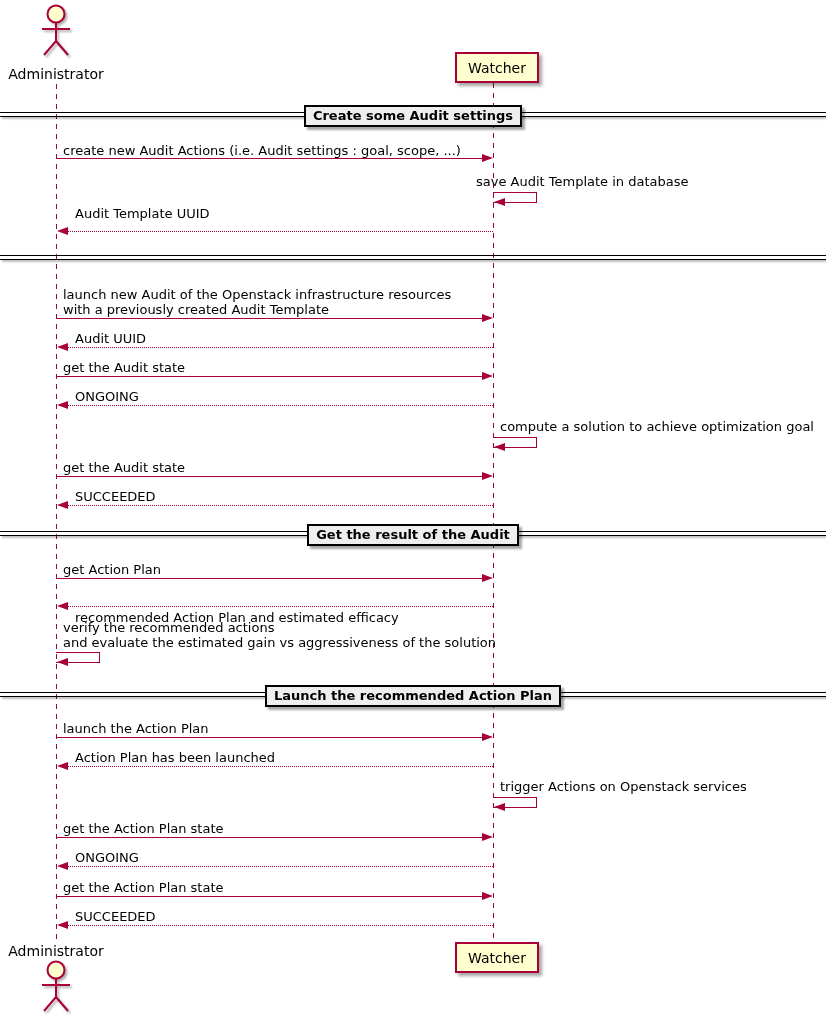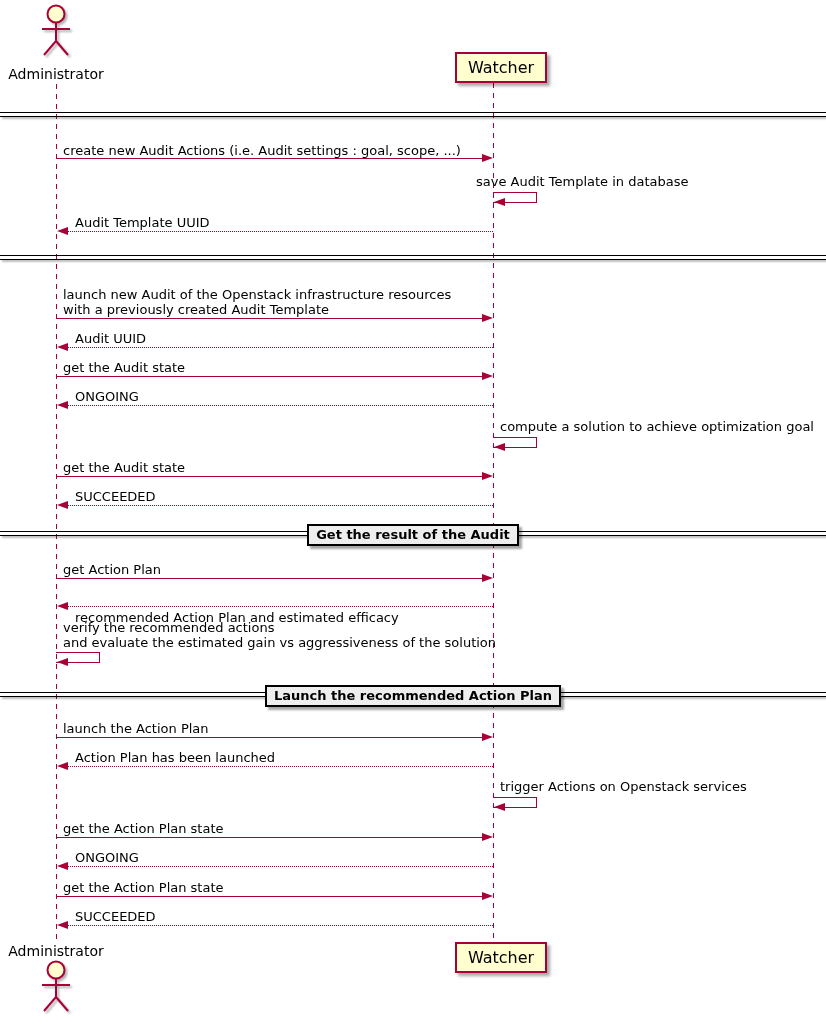--- a/index.html
+++ b/index.html
@@ -17,26 +17,26 @@
     position:relative;width:826px;height:1030px;overflow:hidden;
     background:var(--background,#fff);
     font-family:"DejaVu Sans","Liberation Sans",sans-serif;
     color:var(--text,#000);
   }
   .lifeline{
     position:absolute;width:1px;z-index:0;
     background:repeating-linear-gradient(to bottom,var(--lifeline,#A80036) 0 5px,transparent 5px 10px);
   }
   .participant-box{
-    position:absolute;left:455px;width:92px;height:31px;box-sizing:border-box;
+    position:absolute;left:455px;width:84px;height:31px;box-sizing:border-box;
     background:var(--participant-fill,#FEFECE);
     border:2px solid var(--participant-border,#A80036);
     box-shadow:3px 3px 3px rgba(0,0,0,0.35);
     display:flex;align-items:center;justify-content:center;
-    font-size:16px;z-index:3;
+    font-size:14px;z-index:3;
   }
   .actor-wrap{position:absolute;z-index:3;}
   .actor-svg{display:block;filter:drop-shadow(2px 2px 1px rgba(110,110,110,0.55));}
   .actor-svg circle{fill:var(--participant-fill,#FEFECE);stroke:var(--participant-border,#A80036);stroke-width:2;}
   .actor-svg line{stroke:var(--participant-border,#A80036);stroke-width:2;}
   .actor-label{position:absolute;width:112px;text-align:center;font-size:14px;z-index:3;}
   .divider{position:absolute;left:0;width:826px;height:23px;display:flex;align-items:center;justify-content:center;z-index:2;}
   .divider-lines{
     position:absolute;left:0;right:0;top:8px;height:5px;box-sizing:border-box;
     border-top:1px solid var(--divider-border,#000);
@@ -81,36 +81,37 @@
       <line x1="30" y1="38" x2="18" y2="52"></line>
       <line x1="30" y1="38" x2="42" y2="52"></line>
     </svg>
   </div>
   <div class="actor-label" style="left:0;top:66px">Administrator</div>
 
   <div class="participant-box" style="top:52px">Watcher</div>
 
   <div class="divider" style="top:104px">
     <div class="divider-lines"></div>
+    <div class="divider-label">Create some Audit settings</div>
   </div>
 
   <div>
     <div class="msg-label" style="left:63px;top:143px">create new Audit Actions (i.e. Audit settings : goal, scope, ...)</div>
     <div class="line solid" style="left:56px;top:158px;width:427px"></div>
     <div class="head right" style="left:482px;top:154px"></div>
   </div>
 
   <div>
     <div class="msg-label" style="left:476px;top:174px">save Audit Template in database</div>
     <div class="self-loop" style="left:493px;top:192px"></div>
     <div class="head left" style="left:494px;top:198px"></div>
   </div>
 
   <div>
-    <div class="msg-label" style="left:75px;top:215px">Audit Template UUID</div>
+    <div class="msg-label" style="left:75px;top:206px">Audit Template UUID</div>
     <div class="line dotted" style="left:67px;top:231px;width:426px"></div>
     <div class="head left" style="left:57px;top:227px"></div>
   </div>
 
   <div class="divider" style="top:247px">
     <div class="divider-lines"></div>
   </div>
 
   <div>
     <div class="msg-label" style="left:63px;top:287px">launch new Audit of the Openstack infrastructure resources

